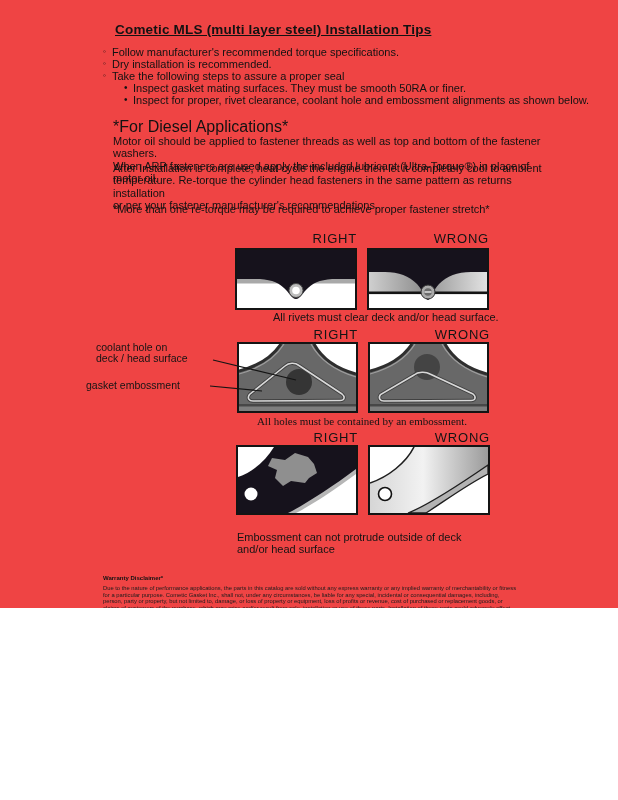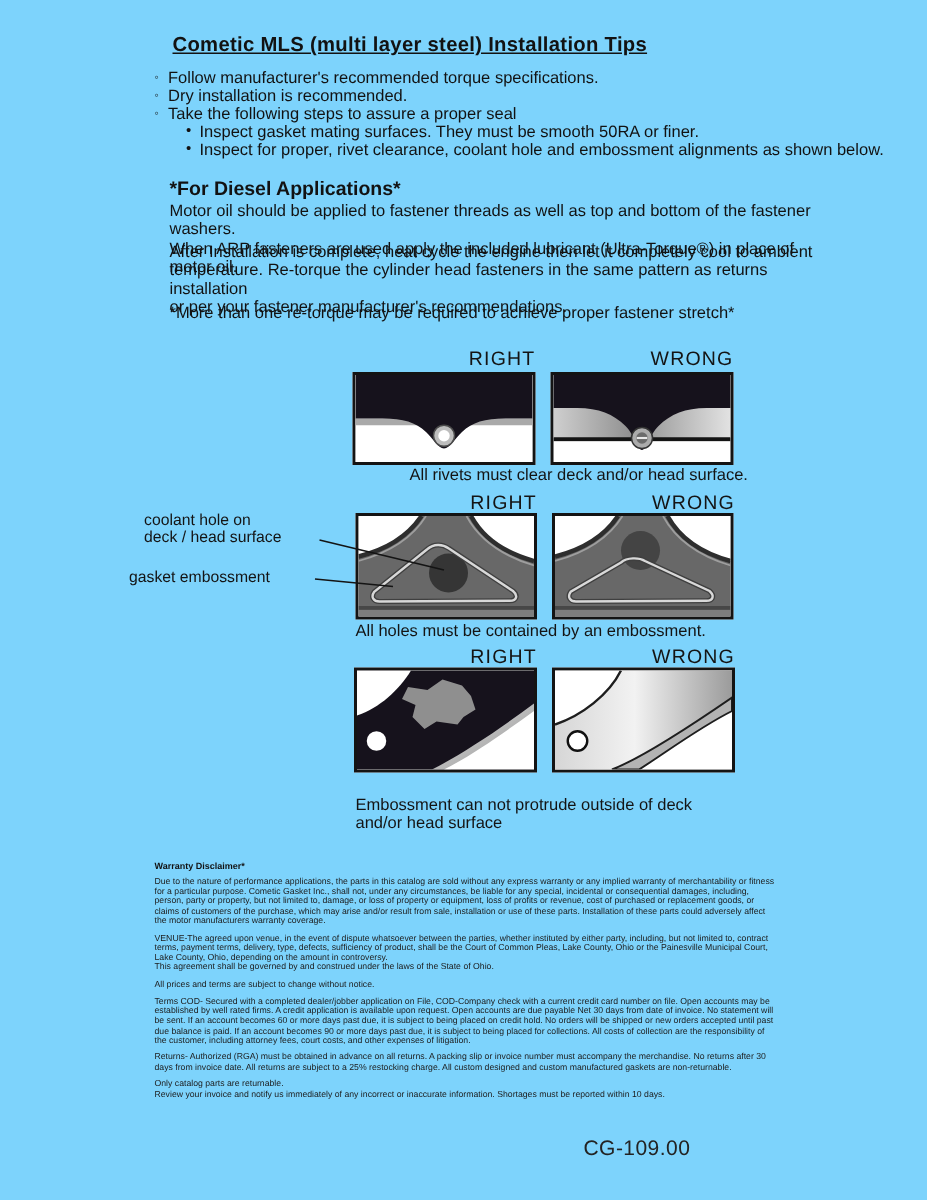--- a/index.html
+++ b/index.html
@@ -1,29 +1,29 @@
 <!DOCTYPE html>
 <html><head>
 <meta charset="utf-8">
 <style>
   html,body{margin:0;padding:0;background:#ffffff;}
   .page{
-    position:relative;width:618px;height:800px;background:#7dd3fc;overflow:hidden;
+    position:relative;width:618px;height:608px;background:#ef4444;overflow:hidden;
     font-family:"Liberation Sans", sans-serif;color:#121212;
   }
   .abs{position:absolute;}
   
   .title{left:115px;top:22px;font-size:13.5px;font-weight:bold;text-decoration:underline;letter-spacing:.2px;}
   .bullets{left:103px;top:46px;font-size:11px;line-height:12px;}
   .b-row{display:flex;margin-bottom:0px;}
   .b-glyph{width:9px;font-size:8px;line-height:12px;}
   .sub{margin-left:21px;}
   .sub .b-glyph{font-size:10px;}
   
-  .diesel-h{left:113px;top:118px;font-size:13px;font-weight:bold;}
+  .diesel-h{left:113px;top:118px;font-size:16px;font-weight:normal;}
   .para{left:113px;font-size:11px;line-height:12.4px;width:440px;}
   .p1{top:135px;}
   .p2{top:162px;}
   .pnote{top:203px;}
   
   .dg-label{width:122px;text-align:right;font-size:13px;letter-spacing:.8px;color:#141414;}
   .panel{border:2px solid #141414;background:#fff;}
   .cap{font-size:11px;line-height:12px;color:#141414;}
   .side-label{font-size:10.5px;line-height:10.5px;color:#141414;}
   
@@ -151,21 +151,21 @@
       <rect x="0" y="60" width="117" height="2.6" fill="#474747"></rect>
       <rect x="0" y="62.6" width="117" height="4.4" fill="#7e7e7e"></rect>
     </svg>
   </div>
 
   <svg class="abs" style="left:90px;top:330px;z-index:3;" width="220" height="70" viewBox="0 0 220 70">
     <line x1="123" y1="30" x2="206" y2="50" stroke="#141414" stroke-width="1.1"></line>
     <line x1="120" y1="56" x2="172" y2="61" stroke="#141414" stroke-width="1.1"></line>
   </svg>
 
-  <div class="abs cap" style="left:237px;top:415px;width:250px;text-align:left;">All holes must be contained by an embossment.</div>
+  <div class="abs cap" style="left:237px;top:415px;width:250px;text-align:center;font-family:Liberation Serif, serif;">All holes must be contained by an embossment.</div>
 
   <div class="abs dg-label" style="left:236px;top:430px;">RIGHT</div>
   <div class="abs dg-label" style="left:368px;top:430px;">WRONG</div>
 
   <div class="abs panel" style="left:236px;top:445px;width:118px;height:66px;">
     <svg width="118" height="66" viewBox="0 0 118 66">
       <defs>
         <linearGradient id="g3" x1="0" y1="0" x2="1" y2="1">
           <stop offset="0" stop-color="#e6e6e6"></stop>
             <stop offset="1" stop-color="#8f8f8f"></stop>

